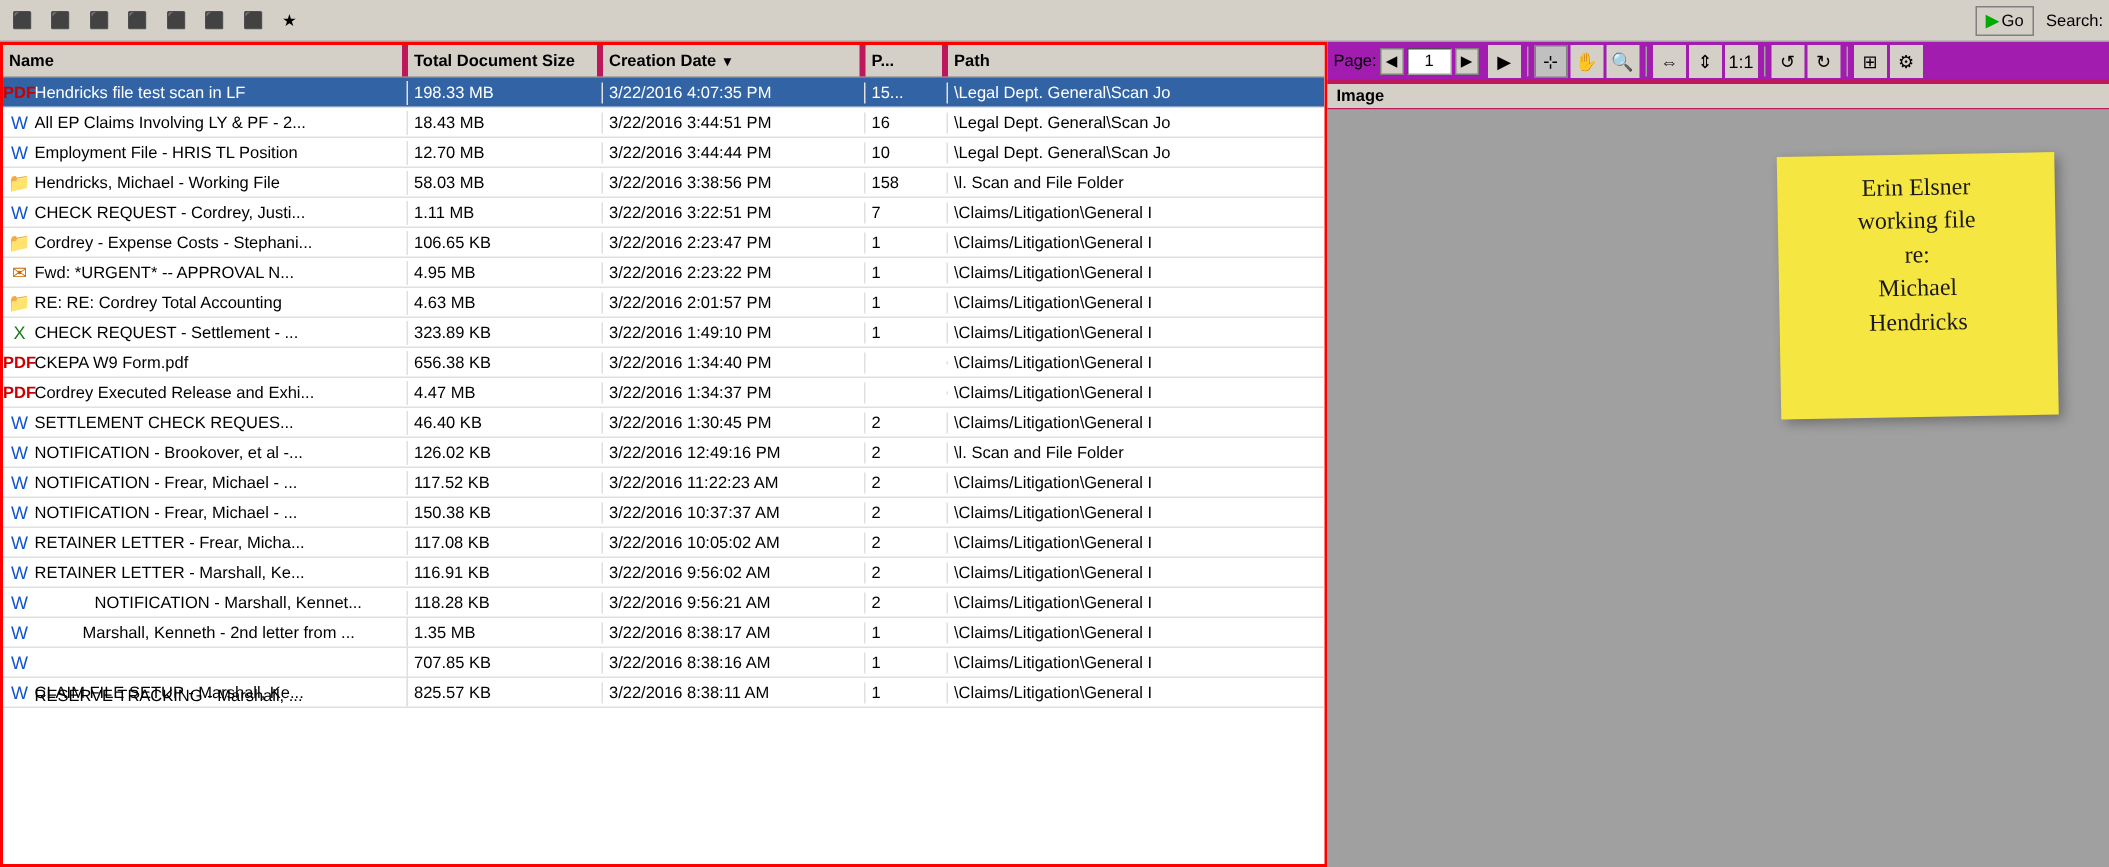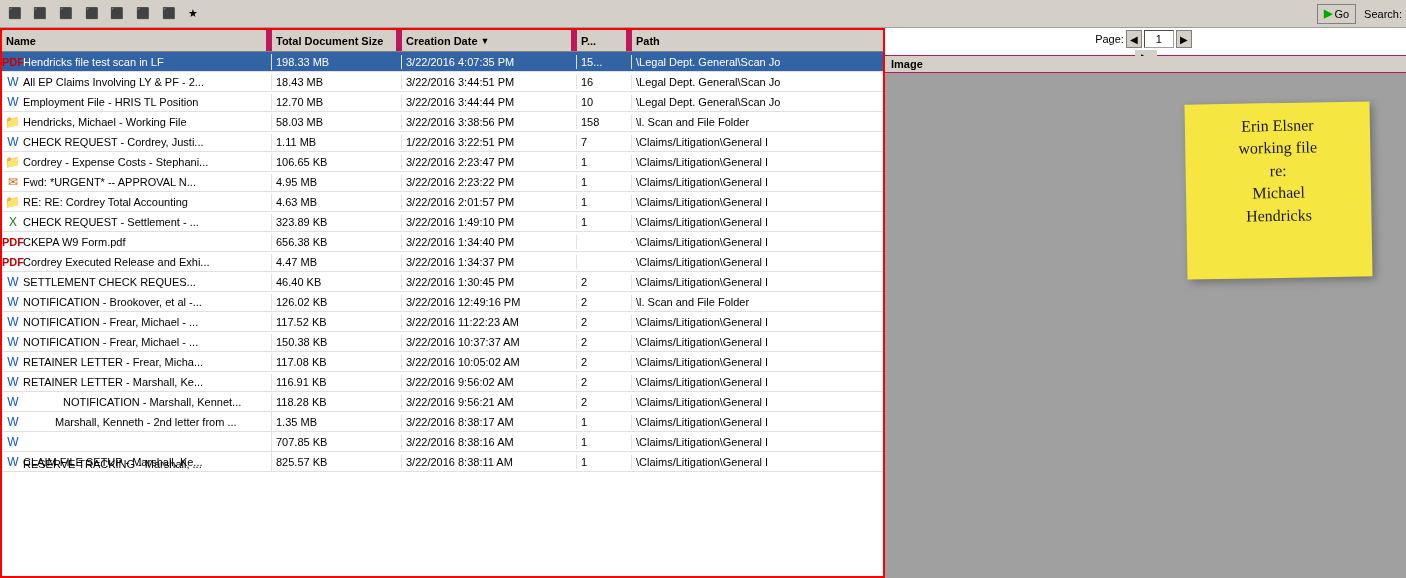--- a/index.html
+++ b/index.html
@@ -77,21 +77,21 @@
     .col-headers {
       display: grid;
       grid-template-columns: 270px 130px 175px 55px 1fr;
       background: #d4d0c8;
       border-bottom: 1px solid #808080;
       height: 22px;
       flex-shrink: 0;
     }
     .col-header {
       padding: 2px 4px;
-      border-right: 6px solid #be185d;
+      border-right: 4px solid #be185d;
       font-size: 11px;
       font-weight: bold;
       display: flex;
       align-items: center;
       gap: 3px;
       cursor: pointer;
       user-select: none;
     }
     .col-header:last-child { border-right: none; }
     .sort-arrow { font-size: 9px; }
@@ -145,27 +145,26 @@
     .right-panel {
       flex: 1;
       display: flex;
       flex-direction: column;
       background: #d4d0c8;
     }
 
     
     .image-toolbar {
       height: 28px;
-      background: #ffffff;
-      border-bottom: 1px solid #be185d;
+      background: #a21caf;
+      border-bottom: 3px solid #be185d;
       display: flex;
       align-items: center;
       padding: 2px 4px;
       gap: 2px;
-      flex-direction: column;
     }
     .page-nav {
       display: flex;
       align-items: center;
       gap: 2px;
       font-size: 11px;
       margin-right: 4px;
     }
     .page-input {
       width: 30px;
@@ -351,21 +350,21 @@
           <div class="file-cell">\l. Scan and File Folder</div>
         </div>
         <div class="file-row">
           <div class="file-name-cell">
             <span class="file-icon">
               <span style="color:#1155cc;font-size:12px;">W</span>
             </span>
             <span style="overflow:hidden;text-overflow:ellipsis;white-space:nowrap;">CHECK REQUEST - Cordrey, Justi...</span>
           </div>
           <div class="file-cell">1.11 MB</div>
-          <div class="file-cell">1/22/2016 3:22:51 PM</div>
+          <div class="file-cell">3/22/2016 3:22:51 PM</div>
           <div class="file-cell">7</div>
           <div class="file-cell">\Claims/Litigation\General I</div>
         </div>
         <div class="file-row">
           <div class="file-name-cell">
             <span class="file-icon">
               <span style="color:#e8c040;font-size:12px;">📁</span>
             </span>
             <span style="overflow:hidden;text-overflow:ellipsis;white-space:nowrap;">Cordrey - Expense Costs - Stephani...</span>
           </div>

